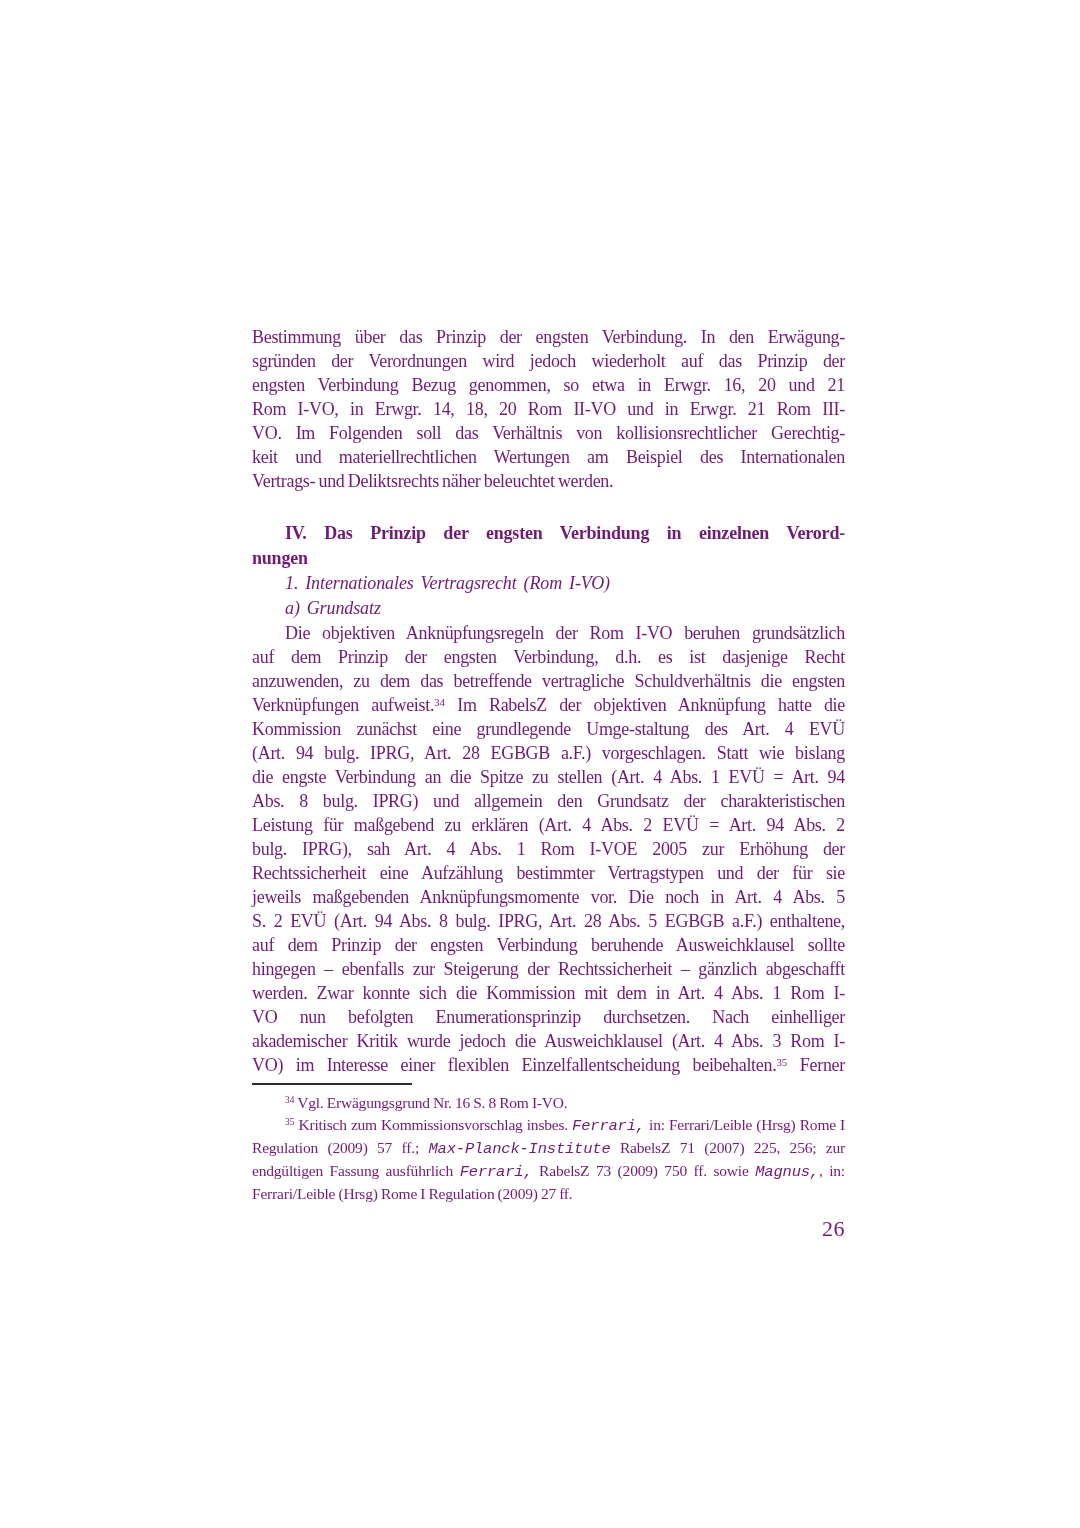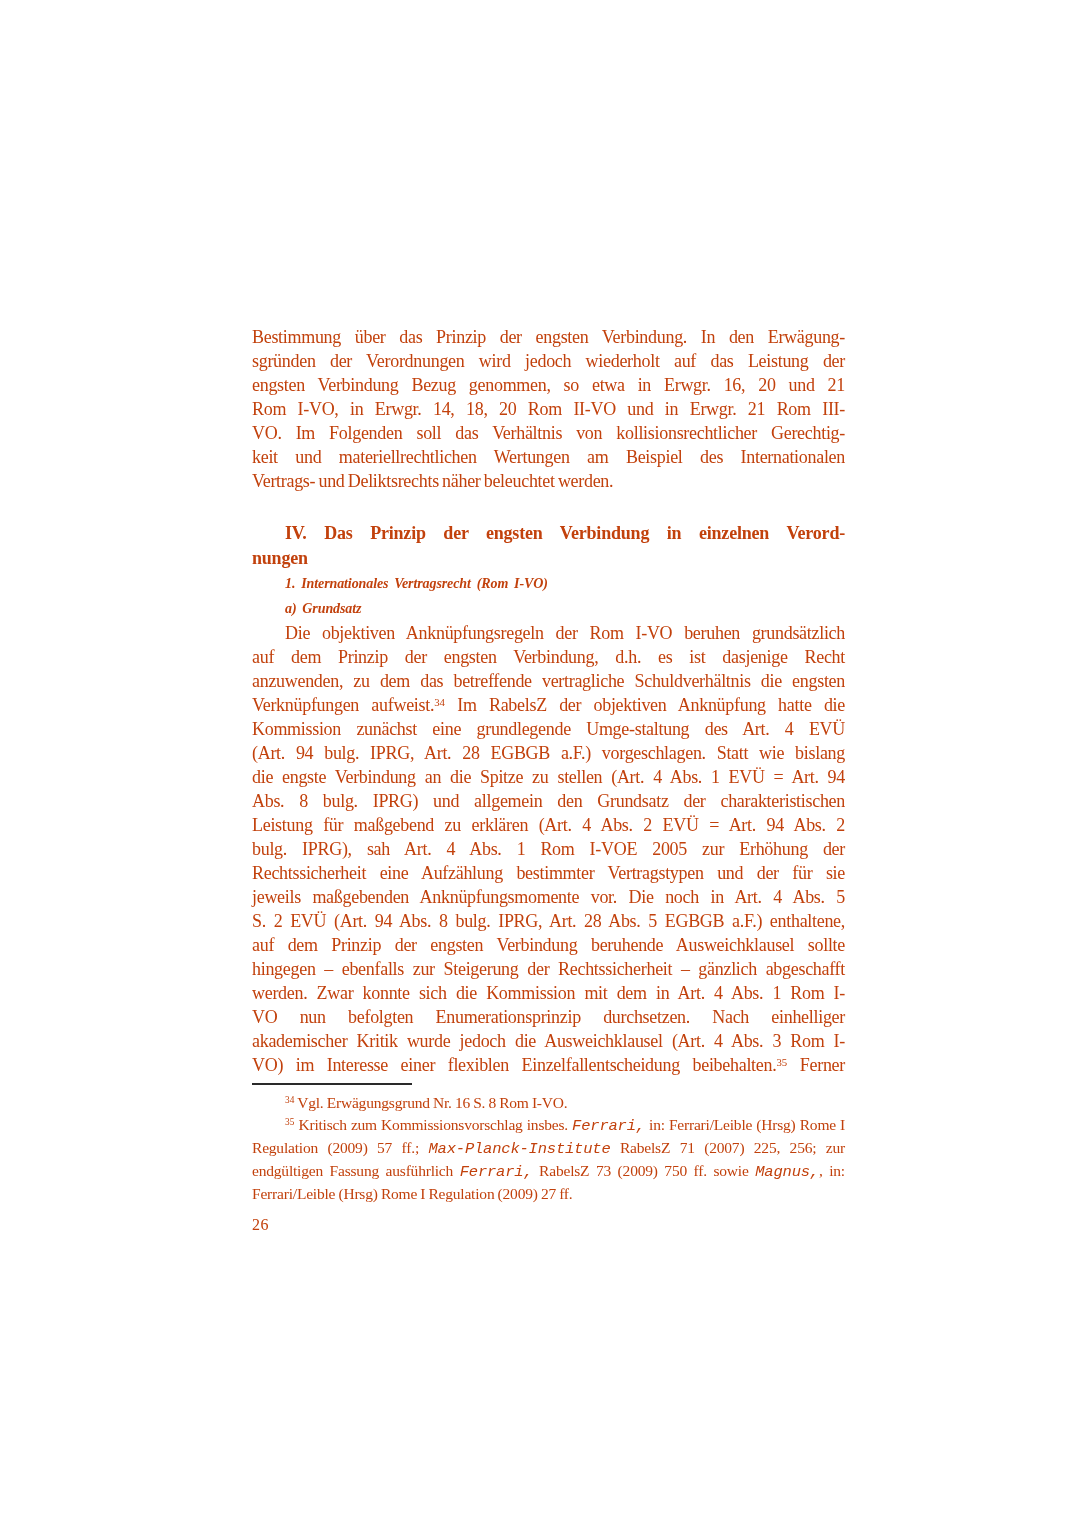--- a/index.html
+++ b/index.html
@@ -4,21 +4,21 @@
 <style>
   html, body { margin: 0; padding: 0; background: #e8e8e8; }
   .page {
     position: relative;
     width: 1080px;
     height: 1528px;
     background: #ffffff;
     margin: 0 auto;
     overflow: hidden;
     font-family: "Liberation Serif", serif;
-    color: #c2410c;
+    color: #701a75;
   }
   .column {
     position: absolute;
     left: 252px;
     top: 325px;
     width: 593px;
   }
   .line {
     font-size: 18px;
     line-height: 24px;
@@ -34,23 +34,23 @@
 
   .heading1 {
     margin-top: 28px;
     font-weight: bold;
   }
   .heading1 .line { line-height: 25px; letter-spacing: -0.2px; word-spacing: 0; }
   .h1-first { padding-left: 33px; }
   .h1-last { text-align: left; text-align-last: left; }
 
   .heading2 {
-    font-weight: bold;
+    font-weight: normal;
     font-style: italic;
-    font-size: 14px;
+    font-size: 18px;
     line-height: 25px;
     padding-left: 33px;
     letter-spacing: -0.1px;
     word-spacing: 2.5px;
   }
 
   sup {
     font-size: 0.6em;
     line-height: 0;
     position: relative;
@@ -71,34 +71,34 @@
     font-size: 15.5px;
     line-height: 22px;
     letter-spacing: -0.2px;
     word-spacing: -0.5px;
   }
   .fn-34 { padding-left: 33px; text-align: left; }
   .fn-35 { text-align: justify; text-indent: 33px; }
 
   .page-number {
     margin-top: 11px;
-    text-align: left;
-    font-size: 16px;
+    text-align: right;
+    font-size: 22px;
     letter-spacing: 0.5px;
   }
 </style>
 </head>
 <body>
 
 <div class="page">
   <div class="column">
 
     <div class="para plain-last">
         <div class="line">Bestimmung über das Prinzip der engsten Verbindung. In den Erwägung-</div>
-        <div class="line">sgründen der Verordnungen wird jedoch wiederholt auf das Leistung der</div>
+        <div class="line">sgründen der Verordnungen wird jedoch wiederholt auf das Prinzip der</div>
         <div class="line">engsten Verbindung Bezug genommen, so etwa in Erwgr. 16, 20 und 21</div>
         <div class="line">Rom I-VO, in Erwgr. 14, 18, 20 Rom II-VO und in Erwgr. 21 Rom III-</div>
         <div class="line">VO. Im Folgenden soll das Verhältnis von kollisionsrechtlicher Gerechtig-</div>
         <div class="line">keit und materiellrechtlichen Wertungen am Beispiel des Internationalen</div>
         <div class="line">Vertrags- und Deliktsrechts näher beleuchtet werden.</div>
       </div>
 
     <div class="heading1">
       <div class="line h1-first">IV. Das Prinzip der engsten Verbindung in einzelnen Verord-</div>
       <div class="line h1-last">nungen</div>

